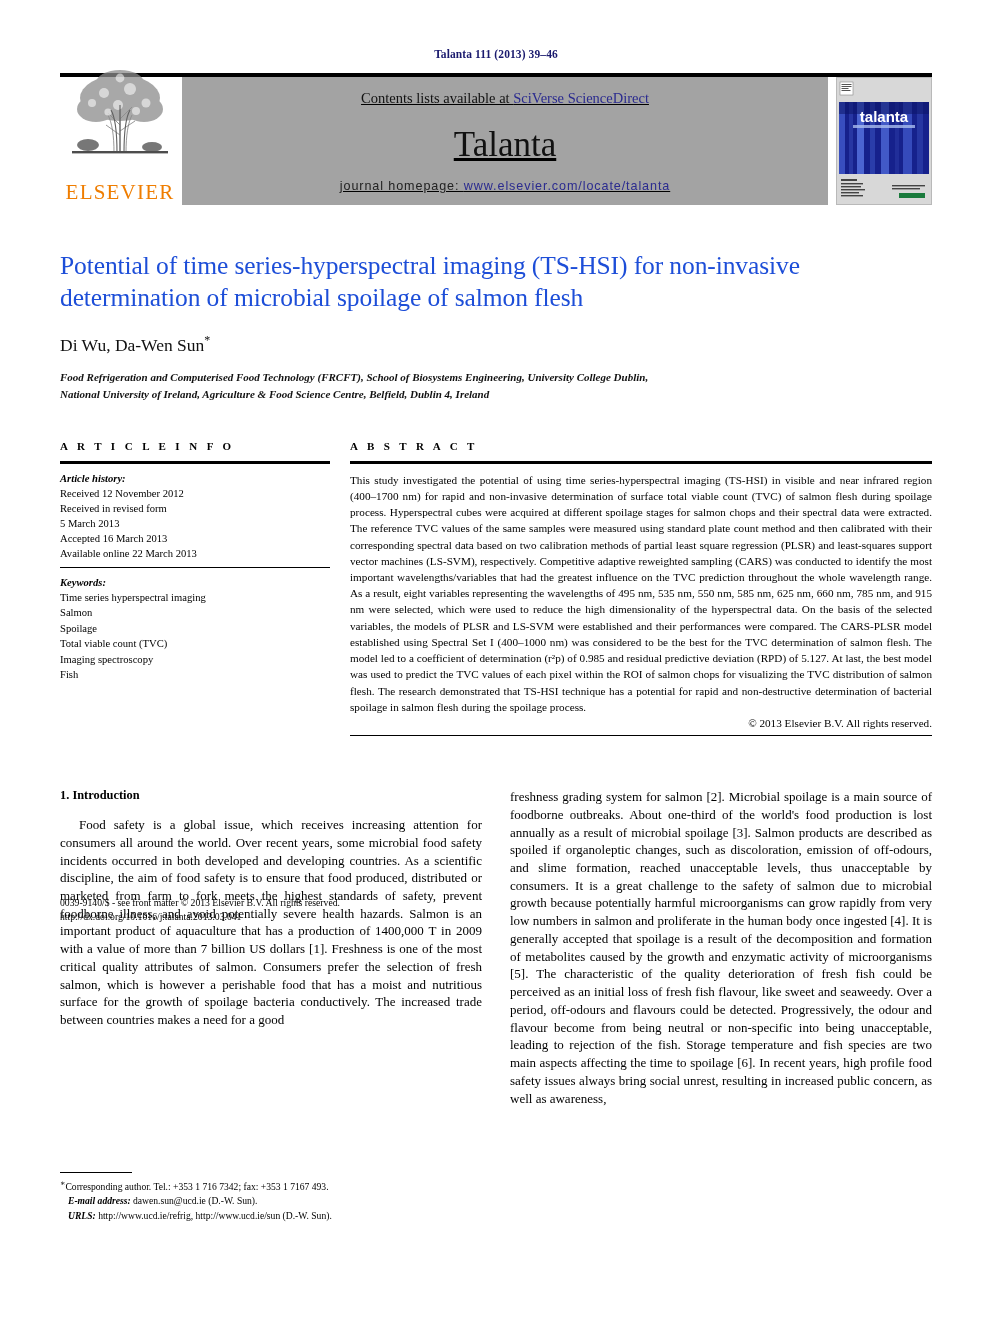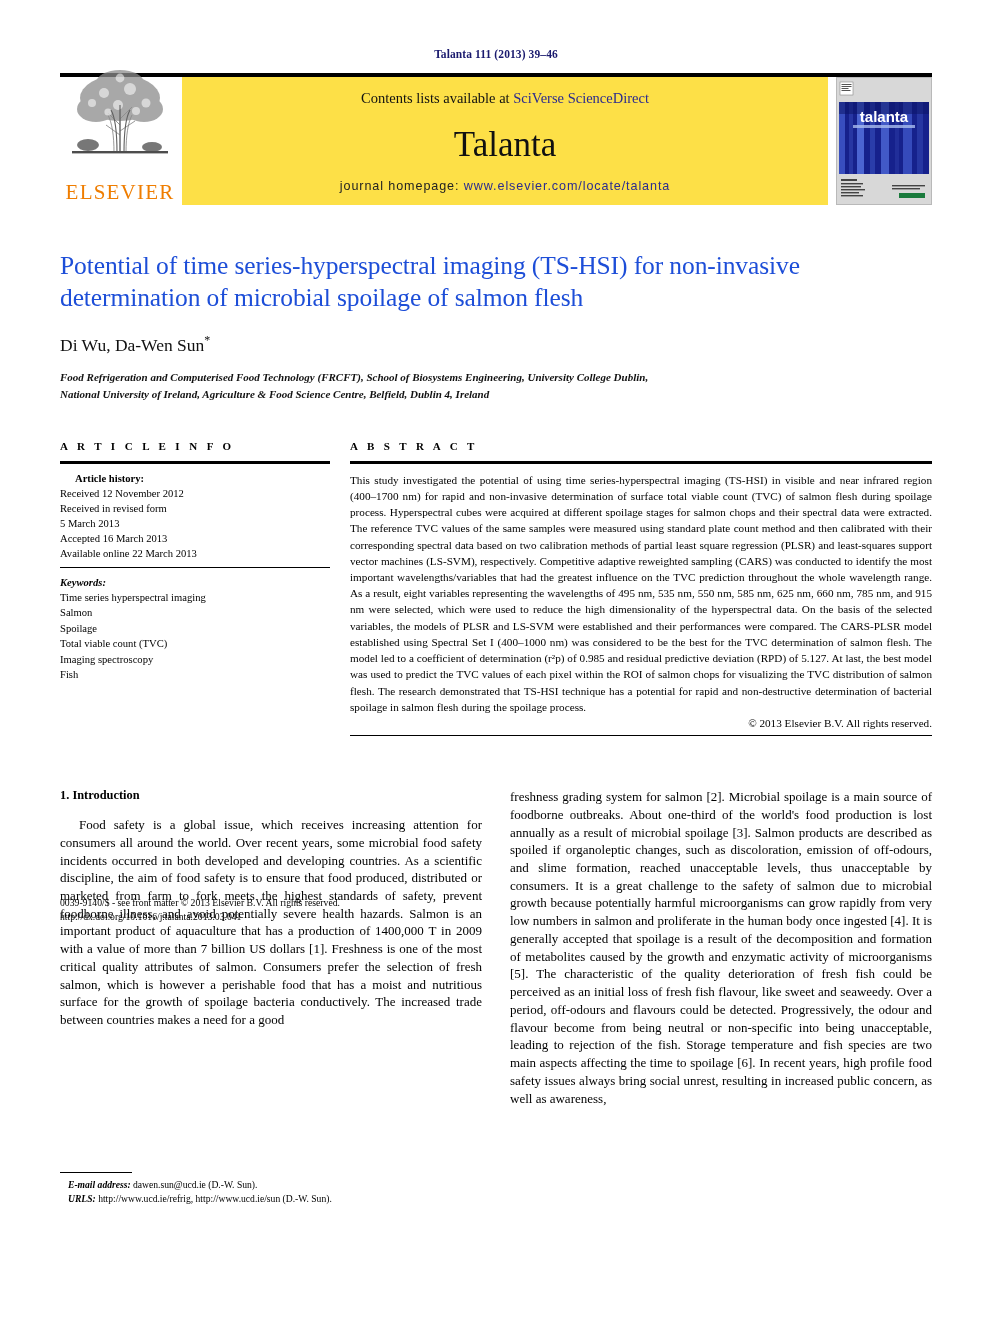--- a/index.html
+++ b/index.html
@@ -44,25 +44,26 @@
   .elsevier-word {
     font-family: "Liberation Serif", serif;
     color: #ef7d00;
     font-size: 21px;
     letter-spacing: 1.2px;
     line-height: 1;
     margin-top: 1px;
   }
   .mast-center {
     flex: 1 1 auto;
-    background: #fde047;
+    background: #a3a3a3;
     display: flex; flex-direction: column;
     align-items: center; justify-content: space-between;
     padding: 13px 0 12px 0;
     margin-left: 2px;
+    text-decoration: underline;
   }
   .contents-line { font-size: 14.5px; color: #111; }
   .contents-line .lnk { color: #2b2b8f; }
   .journal-title {
     font-size: 35px; line-height: 1;
     font-family: "Liberation Serif", serif;
     color: #111;
     margin: 3px 0 0 0;
   }
   .homepage-line {
@@ -102,21 +103,21 @@
   .sec-head {
     font-family: "Liberation Serif", serif;
     font-size: 11px; font-weight: bold;
     letter-spacing: 3.4px;
     margin-bottom: 9px;
   }
   .hr-thick { height: 2.4px; background: #000; }
   .hr-thin { height: 1px; background: #000; }
 
   .hist { font-size: 10.6px; line-height: 1.42; padding-top: 7px; padding-bottom: 6px; }
-  .hist .it { font-weight: bold; margin-left: 15px; }
+  .hist .it { font-style: italic; font-weight: bold; }
   .kw { font-size: 10.6px; line-height: 1.45; padding-top: 7px; }
   .kw .it { font-style: italic; font-weight: bold; }
 
   .abstract-body {
     font-size: 11.2px; line-height: 1.45;
     text-align: justify; text-justify: inter-word;
     padding-top: 8px; color: #000;
     hyphens: none;
   }
   .copyright {
@@ -305,20 +306,23 @@
     </div>
 
     <div class="bcol">
       <p class="body-p noindent">freshness grading system for salmon [2]. Microbial spoilage is a main source of foodborne outbreaks. About one-third of the world's food production is lost annually as a result of microbial spoilage [3]. Salmon products are described as spoiled if organoleptic changes, such as discoloration, emission of off-odours, and slime formation, reached unacceptable levels, thus unacceptable by consumers. It is a great challenge to the safety of salmon due to microbial growth because potentially harmful microorganisms can grow rapidly from very low numbers in salmon and proliferate in the human body once ingested [4]. It is generally accepted that spoilage is a result of the decomposition and formation of metabolites caused by the growth and enzymatic activity of microorganisms [5]. The characteristic of the quality deterioration of fresh fish could be perceived as an initial loss of fresh fish flavour, like sweet and seaweedy. Over a period, off-odours and flavours could be detected. Progressively, the odour and flavour become from being neutral or non-specific into being unacceptable, leading to rejection of the fish. Storage temperature and fish species are two main aspects affecting the time to spoilage [6]. In recent years, high profile food safety issues always bring social unrest, resulting in increased public concern, as well as awareness,</p>
     </div>
 
   </div>
 
   <div class="footnote-area" style="position:absolute; left:60px; top:1150px; width:422px;">
     <div class="fn-rule"></div>
+    <div class="fn">
+      <span class="star">∗</span><span>Corresponding author. Tel.: +353 1 716 7342; fax: +353 1 7167 493.</span>
+    </div>
     <div class="fn fn-indent">
       <span class="it">E-mail address:</span>
       <span>dawen.sun@ucd.ie (D.-W. Sun).</span>
     </div>
     <div class="fn fn-indent">
       <span class="it">URLS:</span>
       <span>http://www.ucd.ie/refrig, http://www.ucd.ie/sun (D.-W. Sun).</span>
     </div>
   </div>
 

